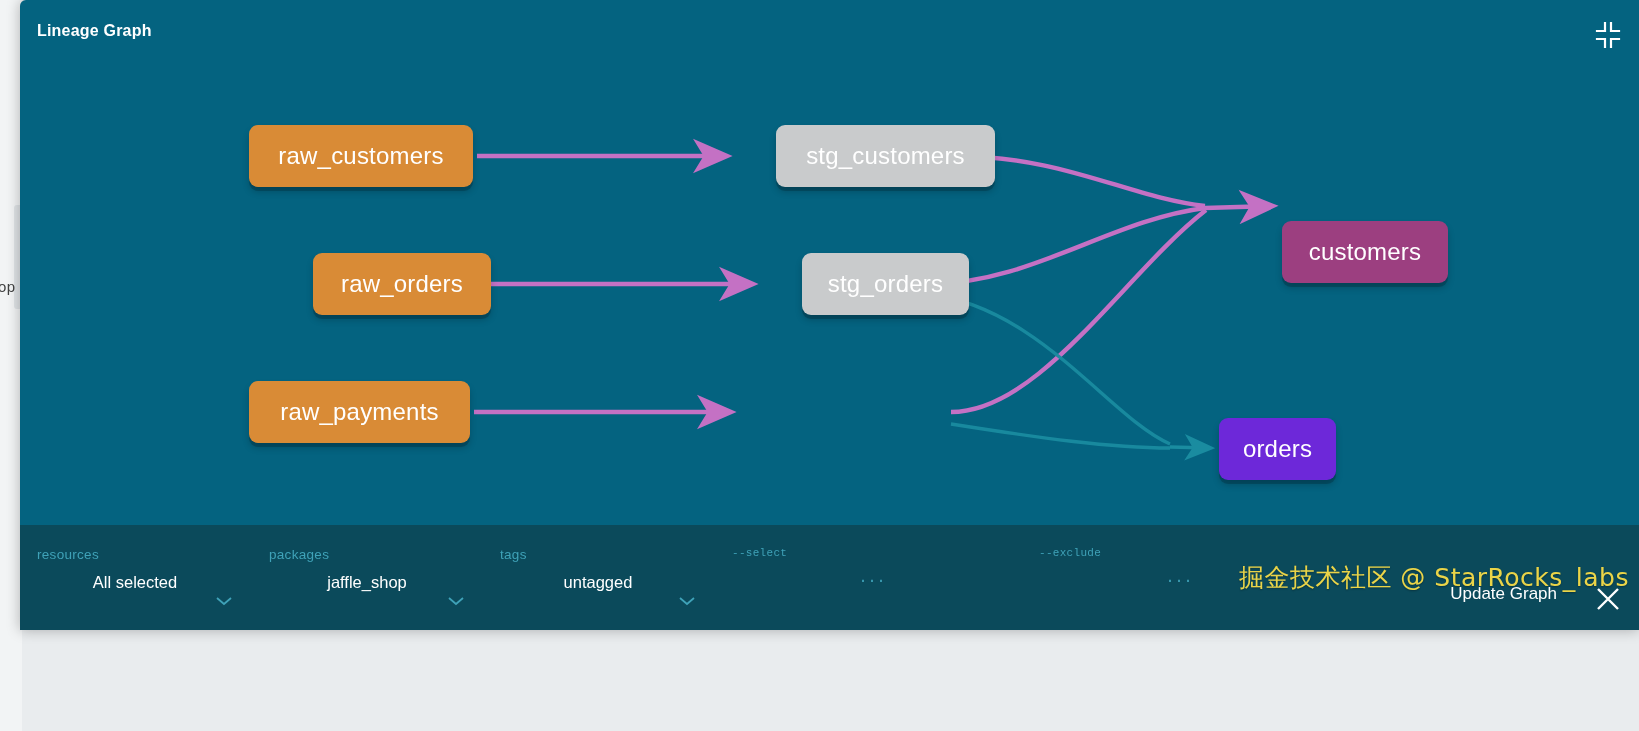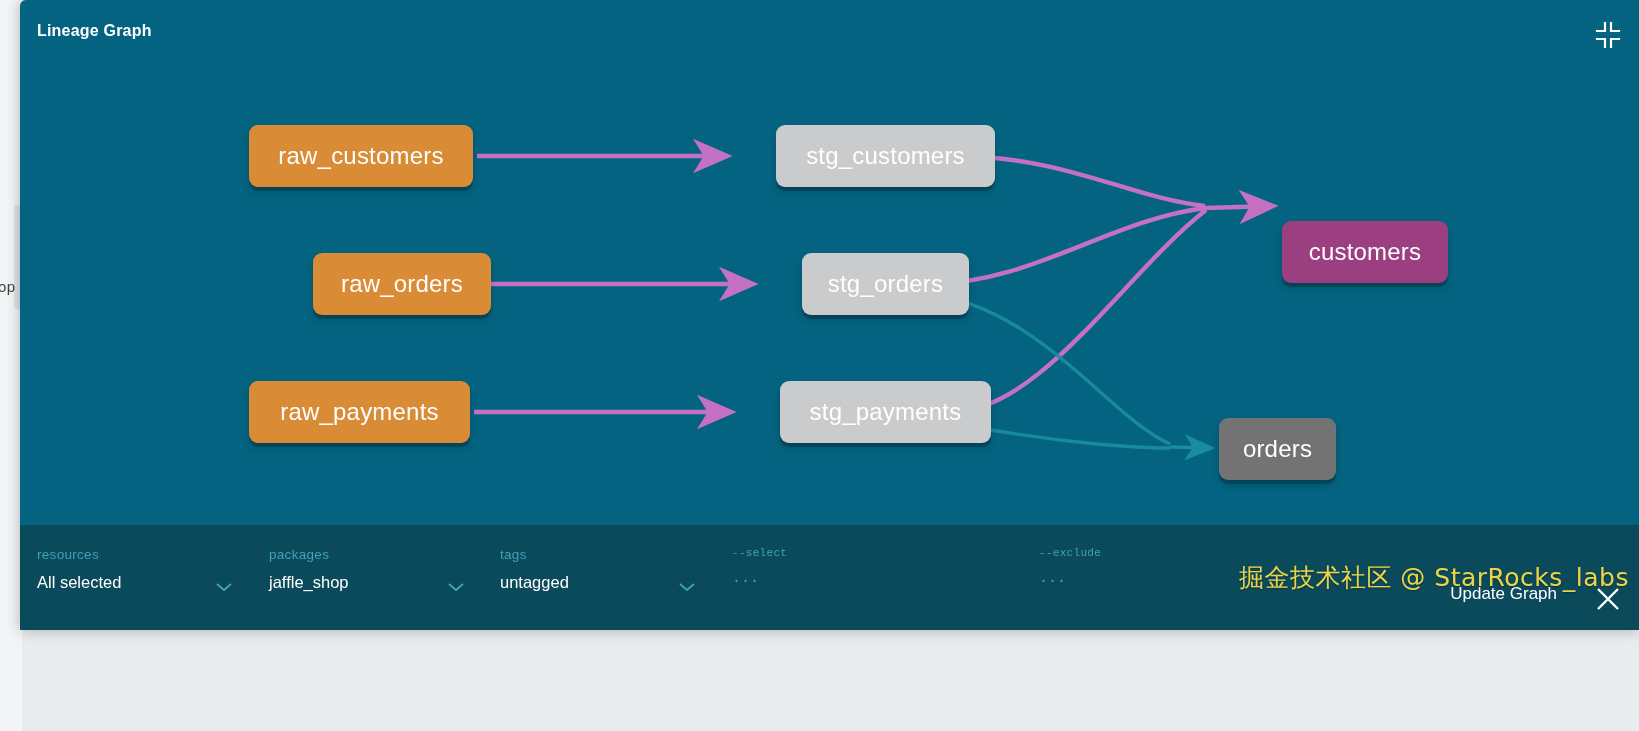--- a/index.html
+++ b/index.html
@@ -29,31 +29,31 @@
 
   .node{position:absolute;border-radius:9px;display:flex;align-items:center;
       justify-content:center;color:#ffffff;font-size:24px;letter-spacing:.2px;
       box-sizing:border-box;padding:0 14px;white-space:nowrap;cursor:pointer;
       font-family:"Liberation Sans",sans-serif;}
   .node .lbl{pointer-events:none;}
 
   .n-source{background:#d98b36;box-shadow:0 4px 0 0 rgba(0,0,0,.17),0 5px 7px rgba(0,0,0,.2);}
   .n-stage {background:#c9cbcc;box-shadow:0 4px 0 0 rgba(0,0,0,.17),0 5px 7px rgba(0,0,0,.2);margin-left:44px;}
   .n-mart-c{background:#9c3f80;box-shadow:0 4px 0 0 rgba(0,0,0,.17),0 5px 7px rgba(0,0,0,.2);}
-  .n-mart-o{background:#737373;box-shadow:0 4px 0 0 rgba(0,0,0,.17),0 5px 7px rgba(0,0,0,.2);}
+  .n-mart-o{background:#6d28d9;box-shadow:0 4px 0 0 rgba(0,0,0,.17),0 5px 7px rgba(0,0,0,.2);}
 
   
   .toolbar{position:absolute;left:0;bottom:0;width:1619px;height:105px;background:#0b4a5b;}
   .field{position:absolute;top:22px;}
   .field .f-label{font-size:13.5px;color:#3fa2b8;letter-spacing:.3px;margin-bottom:11px;
       font-family:"Liberation Sans",sans-serif;}
   .field.mono .f-label{font-family:"Liberation Mono",monospace;font-size:11px;}
   .field .f-value{font-size:16.5px;color:#ffffff;font-family:"Liberation Sans",sans-serif;}
   .field .f-value.dots{color:#3fa2b8;font-family:"Liberation Mono",monospace;font-size:15px;}
-  .f-row{display:flex;align-items:center;}
+  .f-row{display:flex;align-items:center;flex-direction:column;}
   .chev{margin-left:auto;width:18px;height:10px;}
 
   .update-btn{position:absolute;right:74px;bottom:22px;font-size:17px;color:#ffffff;
       background:transparent;border:none;cursor:pointer;font-family:"Liberation Sans",sans-serif;
       padding:4px 8px;margin-top:20px;}
   .close-icon{position:absolute;right:16px;bottom:16px;width:30px;height:30px;cursor:pointer;}
 
   
   .watermark{position:absolute;right:10px;bottom:36px;font-size:25px;color:#fde047;opacity:.92;
       letter-spacing:.5px;text-shadow:0 1px 2px rgba(0,0,0,.35);
@@ -122,23 +122,20 @@
       <div class="node n-source" style="left:229px;top:323px;width:221px;height:62px;text-align:center;">
         <span class="lbl">raw_payments</span>
       </div>
 
       <div class="node n-stage" style="left:712px;top:67px;width:219px;height:62px;">
         <span class="lbl">stg_customers</span>
       </div>
       <div class="node n-stage" style="left:738px;top:195px;width:167px;height:62px;">
         <span class="lbl">stg_orders</span>
       </div>
-      <div class="node n-stage" style="left:716px;top:323px;width:211px;height:62px;">
-        <span class="lbl">stg_payments</span>
-      </div>
 
       <div class="node n-mart-c" style="left:1262px;top:117px;width:166px;height:62px;margin-top:46px;">
         <span class="lbl">customers</span>
       </div>
       <div class="node n-mart-o" style="left:1199px;top:360px;width:117px;height:62px;">
         <span class="lbl">orders</span>
       </div>
     </div>
 
     <div class="toolbar">

